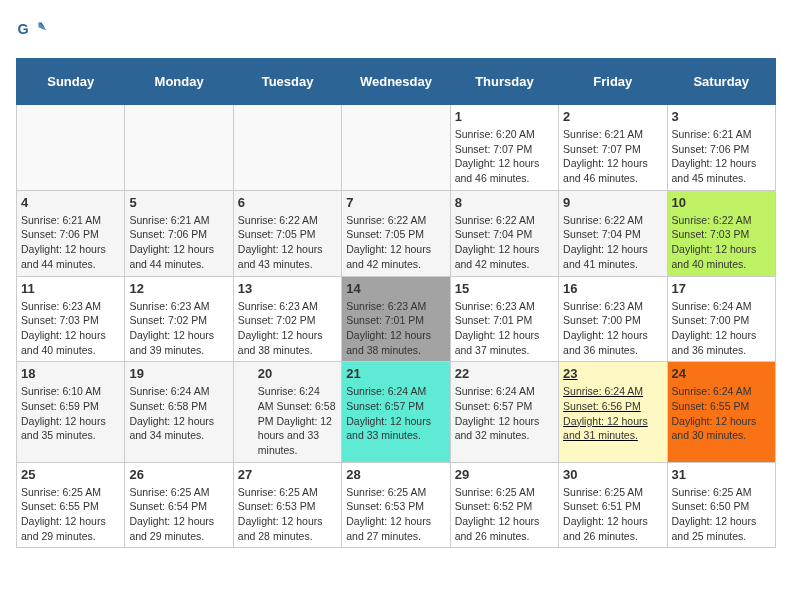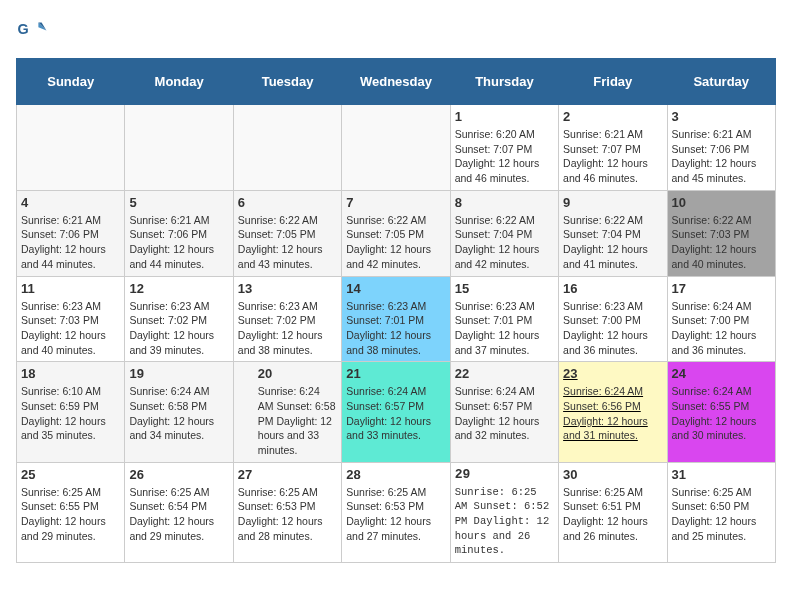--- a/index.html
+++ b/index.html
@@ -185,51 +185,51 @@
 Daylight: 12 hours
 and 42 minutes.</div>
         </td>
         <td style="background: rgb(245, 245, 245);">
           <div class="day-num">9</div>
           <div class="day-info">Sunrise: 6:22 AM
 Sunset: 7:04 PM
 Daylight: 12 hours
 and 41 minutes.</div>
         </td>
+        <td style="background: #bef264;">
+          <div class="day-num">10</div>
+          <div class="day-info">Sunrise: 6:22 AM
+Sunset: 7:03 PM
+Daylight: 12 hours
+and 40 minutes.</div>
+        </td>
+      </tr>
+      <tr>
+        <td style="background: rgb(255, 255, 255);">
+          <div class="day-num">11</div>
+          <div class="day-info">Sunrise: 6:23 AM
+Sunset: 7:03 PM
+Daylight: 12 hours
+and 40 minutes.</div>
+        </td>
+        <td style="background: rgb(255, 255, 255);">
+          <div class="day-num">12</div>
+          <div class="day-info">Sunrise: 6:23 AM
+Sunset: 7:02 PM
+Daylight: 12 hours
+and 39 minutes.</div>
+        </td>
+        <td style="background: rgb(255, 255, 255);">
+          <div class="day-num">13</div>
+          <div class="day-info">Sunrise: 6:23 AM
+Sunset: 7:02 PM
+Daylight: 12 hours
+and 38 minutes.</div>
+        </td>
         <td style="background: #a3a3a3;">
-          <div class="day-num">10</div>
-          <div class="day-info">Sunrise: 6:22 AM
-Sunset: 7:03 PM
-Daylight: 12 hours
-and 40 minutes.</div>
-        </td>
-      </tr>
-      <tr>
-        <td style="background: rgb(255, 255, 255);">
-          <div class="day-num">11</div>
-          <div class="day-info">Sunrise: 6:23 AM
-Sunset: 7:03 PM
-Daylight: 12 hours
-and 40 minutes.</div>
-        </td>
-        <td style="background: rgb(255, 255, 255);">
-          <div class="day-num">12</div>
-          <div class="day-info">Sunrise: 6:23 AM
-Sunset: 7:02 PM
-Daylight: 12 hours
-and 39 minutes.</div>
-        </td>
-        <td style="background: rgb(255, 255, 255);">
-          <div class="day-num">13</div>
-          <div class="day-info">Sunrise: 6:23 AM
-Sunset: 7:02 PM
-Daylight: 12 hours
-and 38 minutes.</div>
-        </td>
-        <td style="background: #7dd3fc;">
           <div class="day-num">14</div>
           <div class="day-info">Sunrise: 6:23 AM
 Sunset: 7:01 PM
 Daylight: 12 hours
 and 38 minutes.</div>
         </td>
         <td style="background: rgb(255, 255, 255);">
           <div class="day-num">15</div>
           <div class="day-info">Sunrise: 6:23 AM
 Sunset: 7:01 PM
@@ -287,21 +287,21 @@
 Daylight: 12 hours
 and 32 minutes.</div>
         </td>
         <td style="background: #fef9c3; text-decoration: underline;">
           <div class="day-num">23</div>
           <div class="day-info">Sunrise: 6:24 AM
 Sunset: 6:56 PM
 Daylight: 12 hours
 and 31 minutes.</div>
         </td>
-        <td style="background: #d946ef; margin-top: 20px;">
+        <td style="background: #f97316; margin-top: 20px;">
           <div class="day-num">24</div>
           <div class="day-info">Sunrise: 6:24 AM
 Sunset: 6:55 PM
 Daylight: 12 hours
 and 30 minutes.</div>
         </td>
       </tr>
       <tr>
         <td style="background: rgb(255, 255, 255);">
           <div class="day-num">25</div>
@@ -324,21 +324,21 @@
 Daylight: 12 hours
 and 28 minutes.</div>
         </td>
         <td style="background: rgb(255, 255, 255);">
           <div class="day-num">28</div>
           <div class="day-info">Sunrise: 6:25 AM
 Sunset: 6:53 PM
 Daylight: 12 hours
 and 27 minutes.</div>
         </td>
-        <td style="background: rgb(255, 255, 255); font-family: Liberation Mono, monospace;">
+        <td style="background: rgb(255, 255, 255);">
           <div class="day-num">29</div>
           <div class="day-info">Sunrise: 6:25 AM
 Sunset: 6:52 PM
 Daylight: 12 hours
 and 26 minutes.</div>
         </td>
         <td style="background: rgb(255, 255, 255);">
           <div class="day-num">30</div>
           <div class="day-info">Sunrise: 6:25 AM
 Sunset: 6:51 PM

